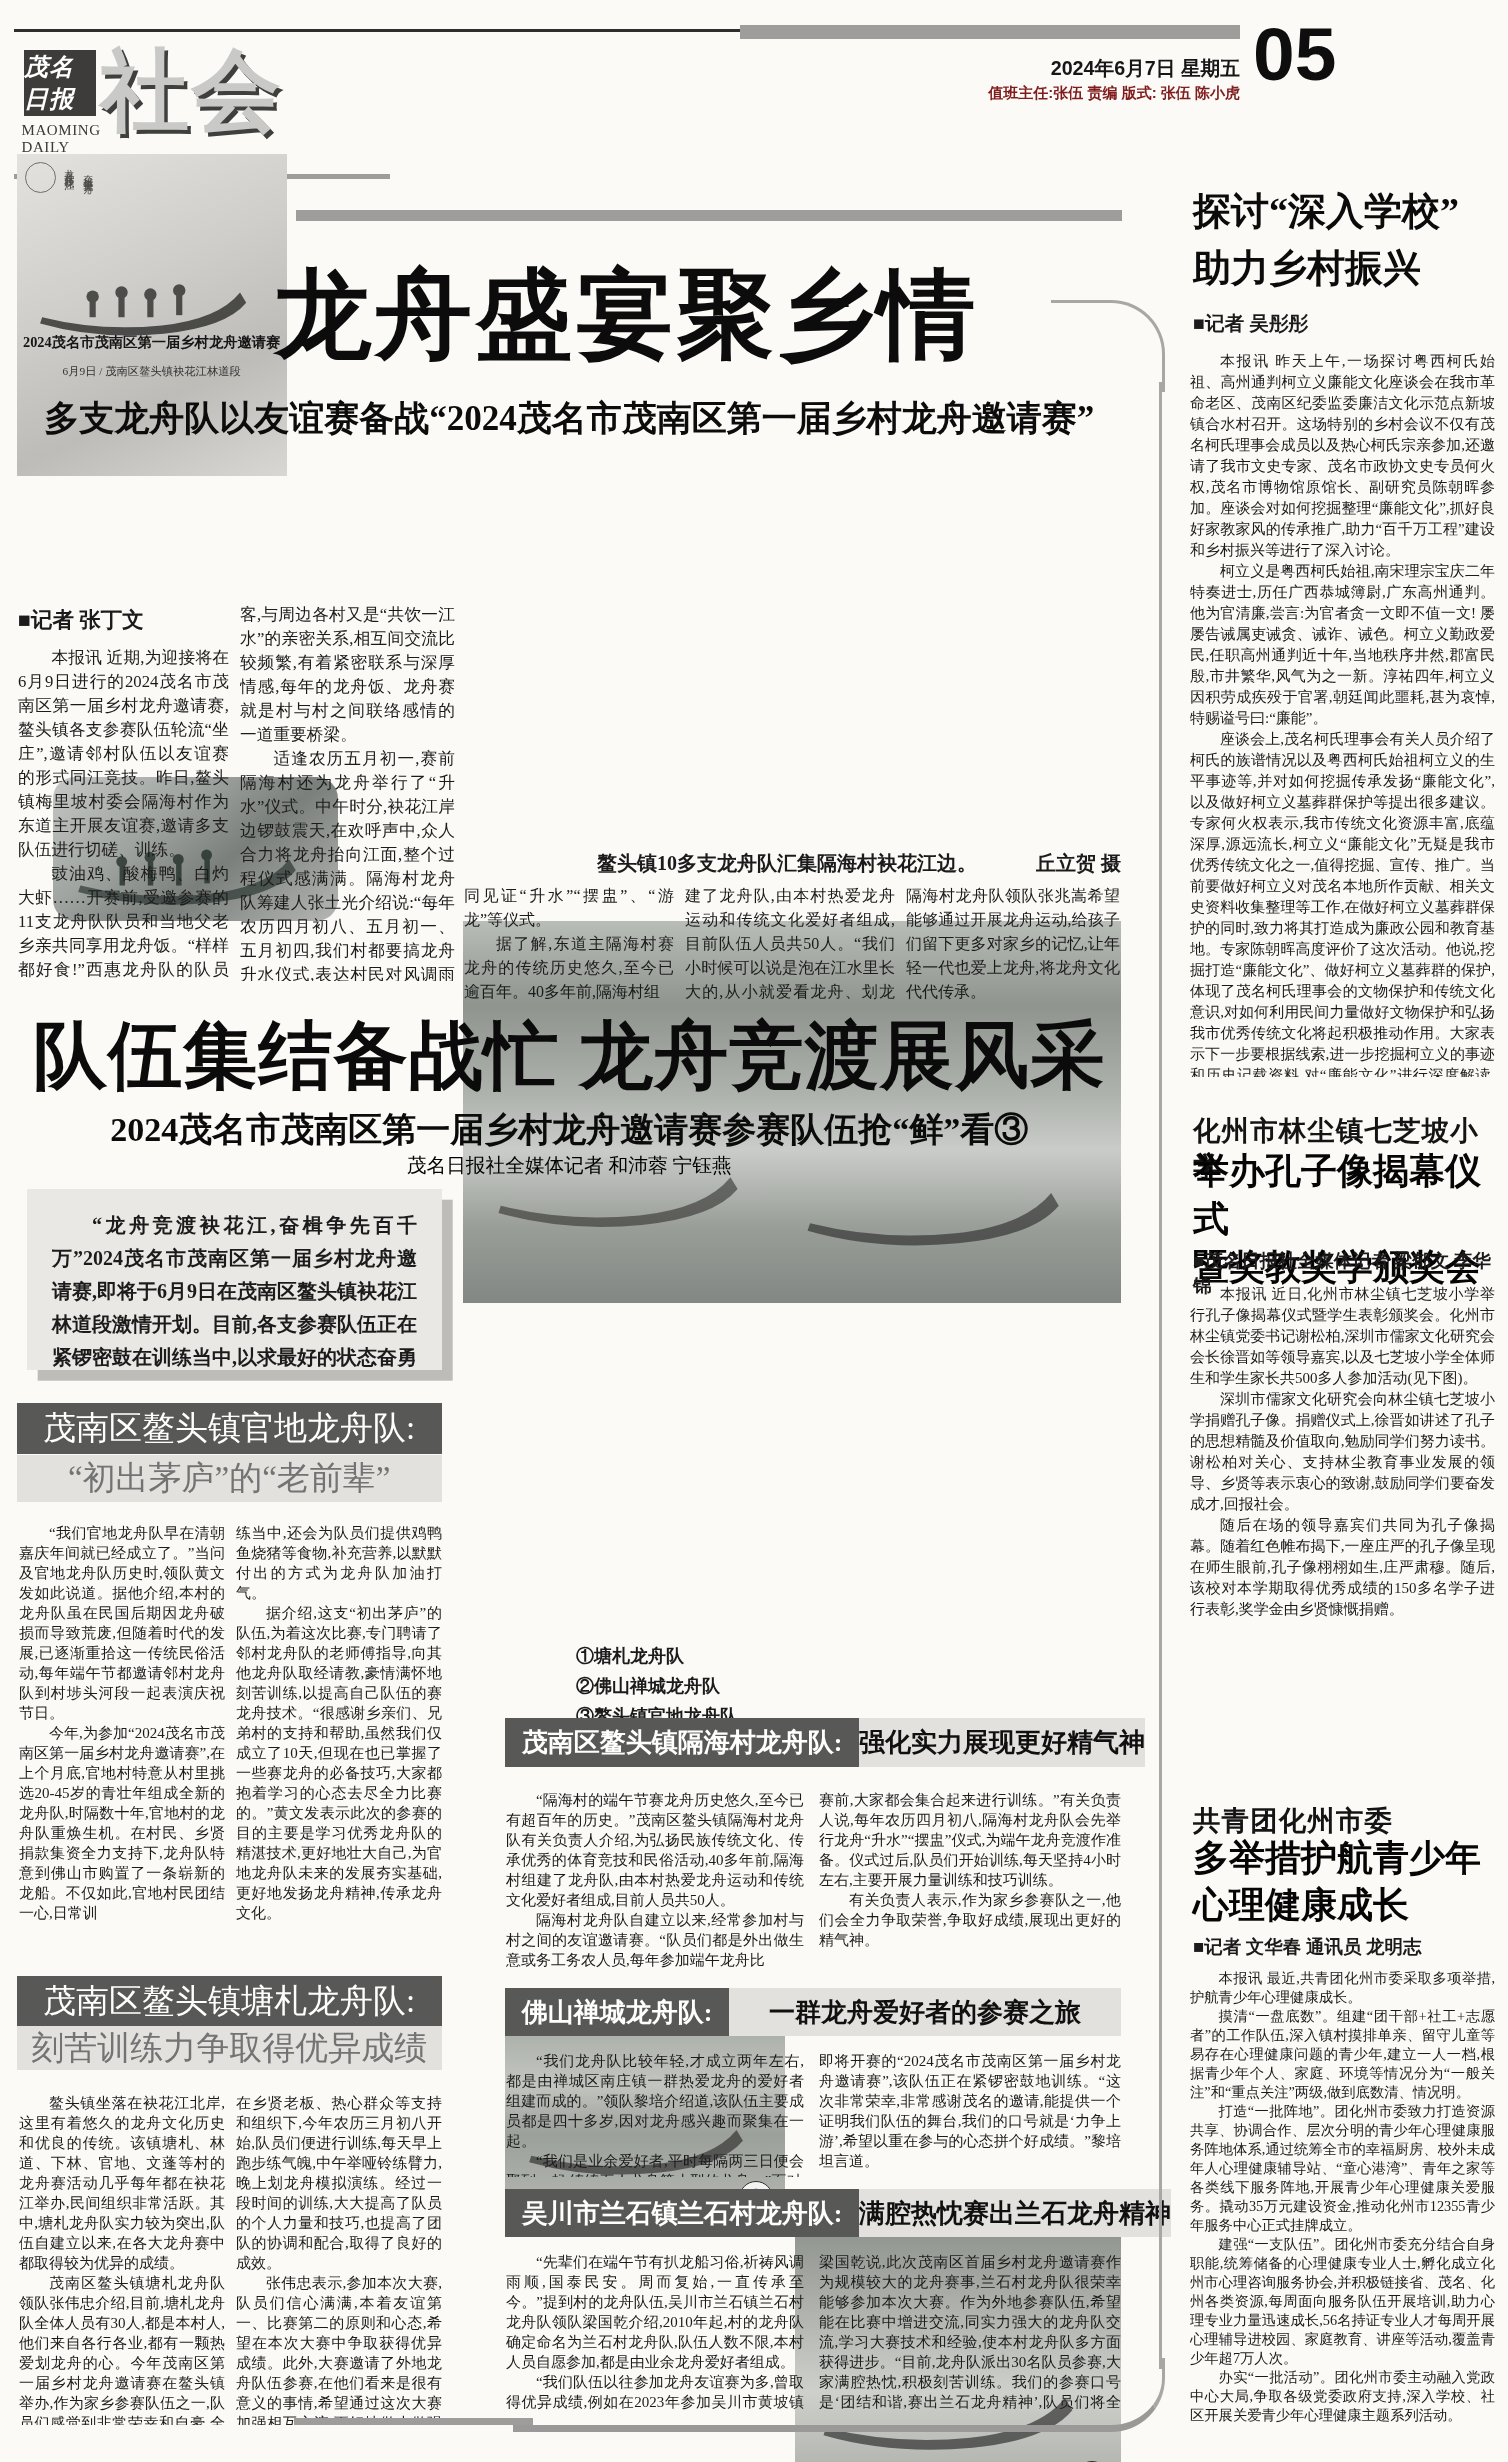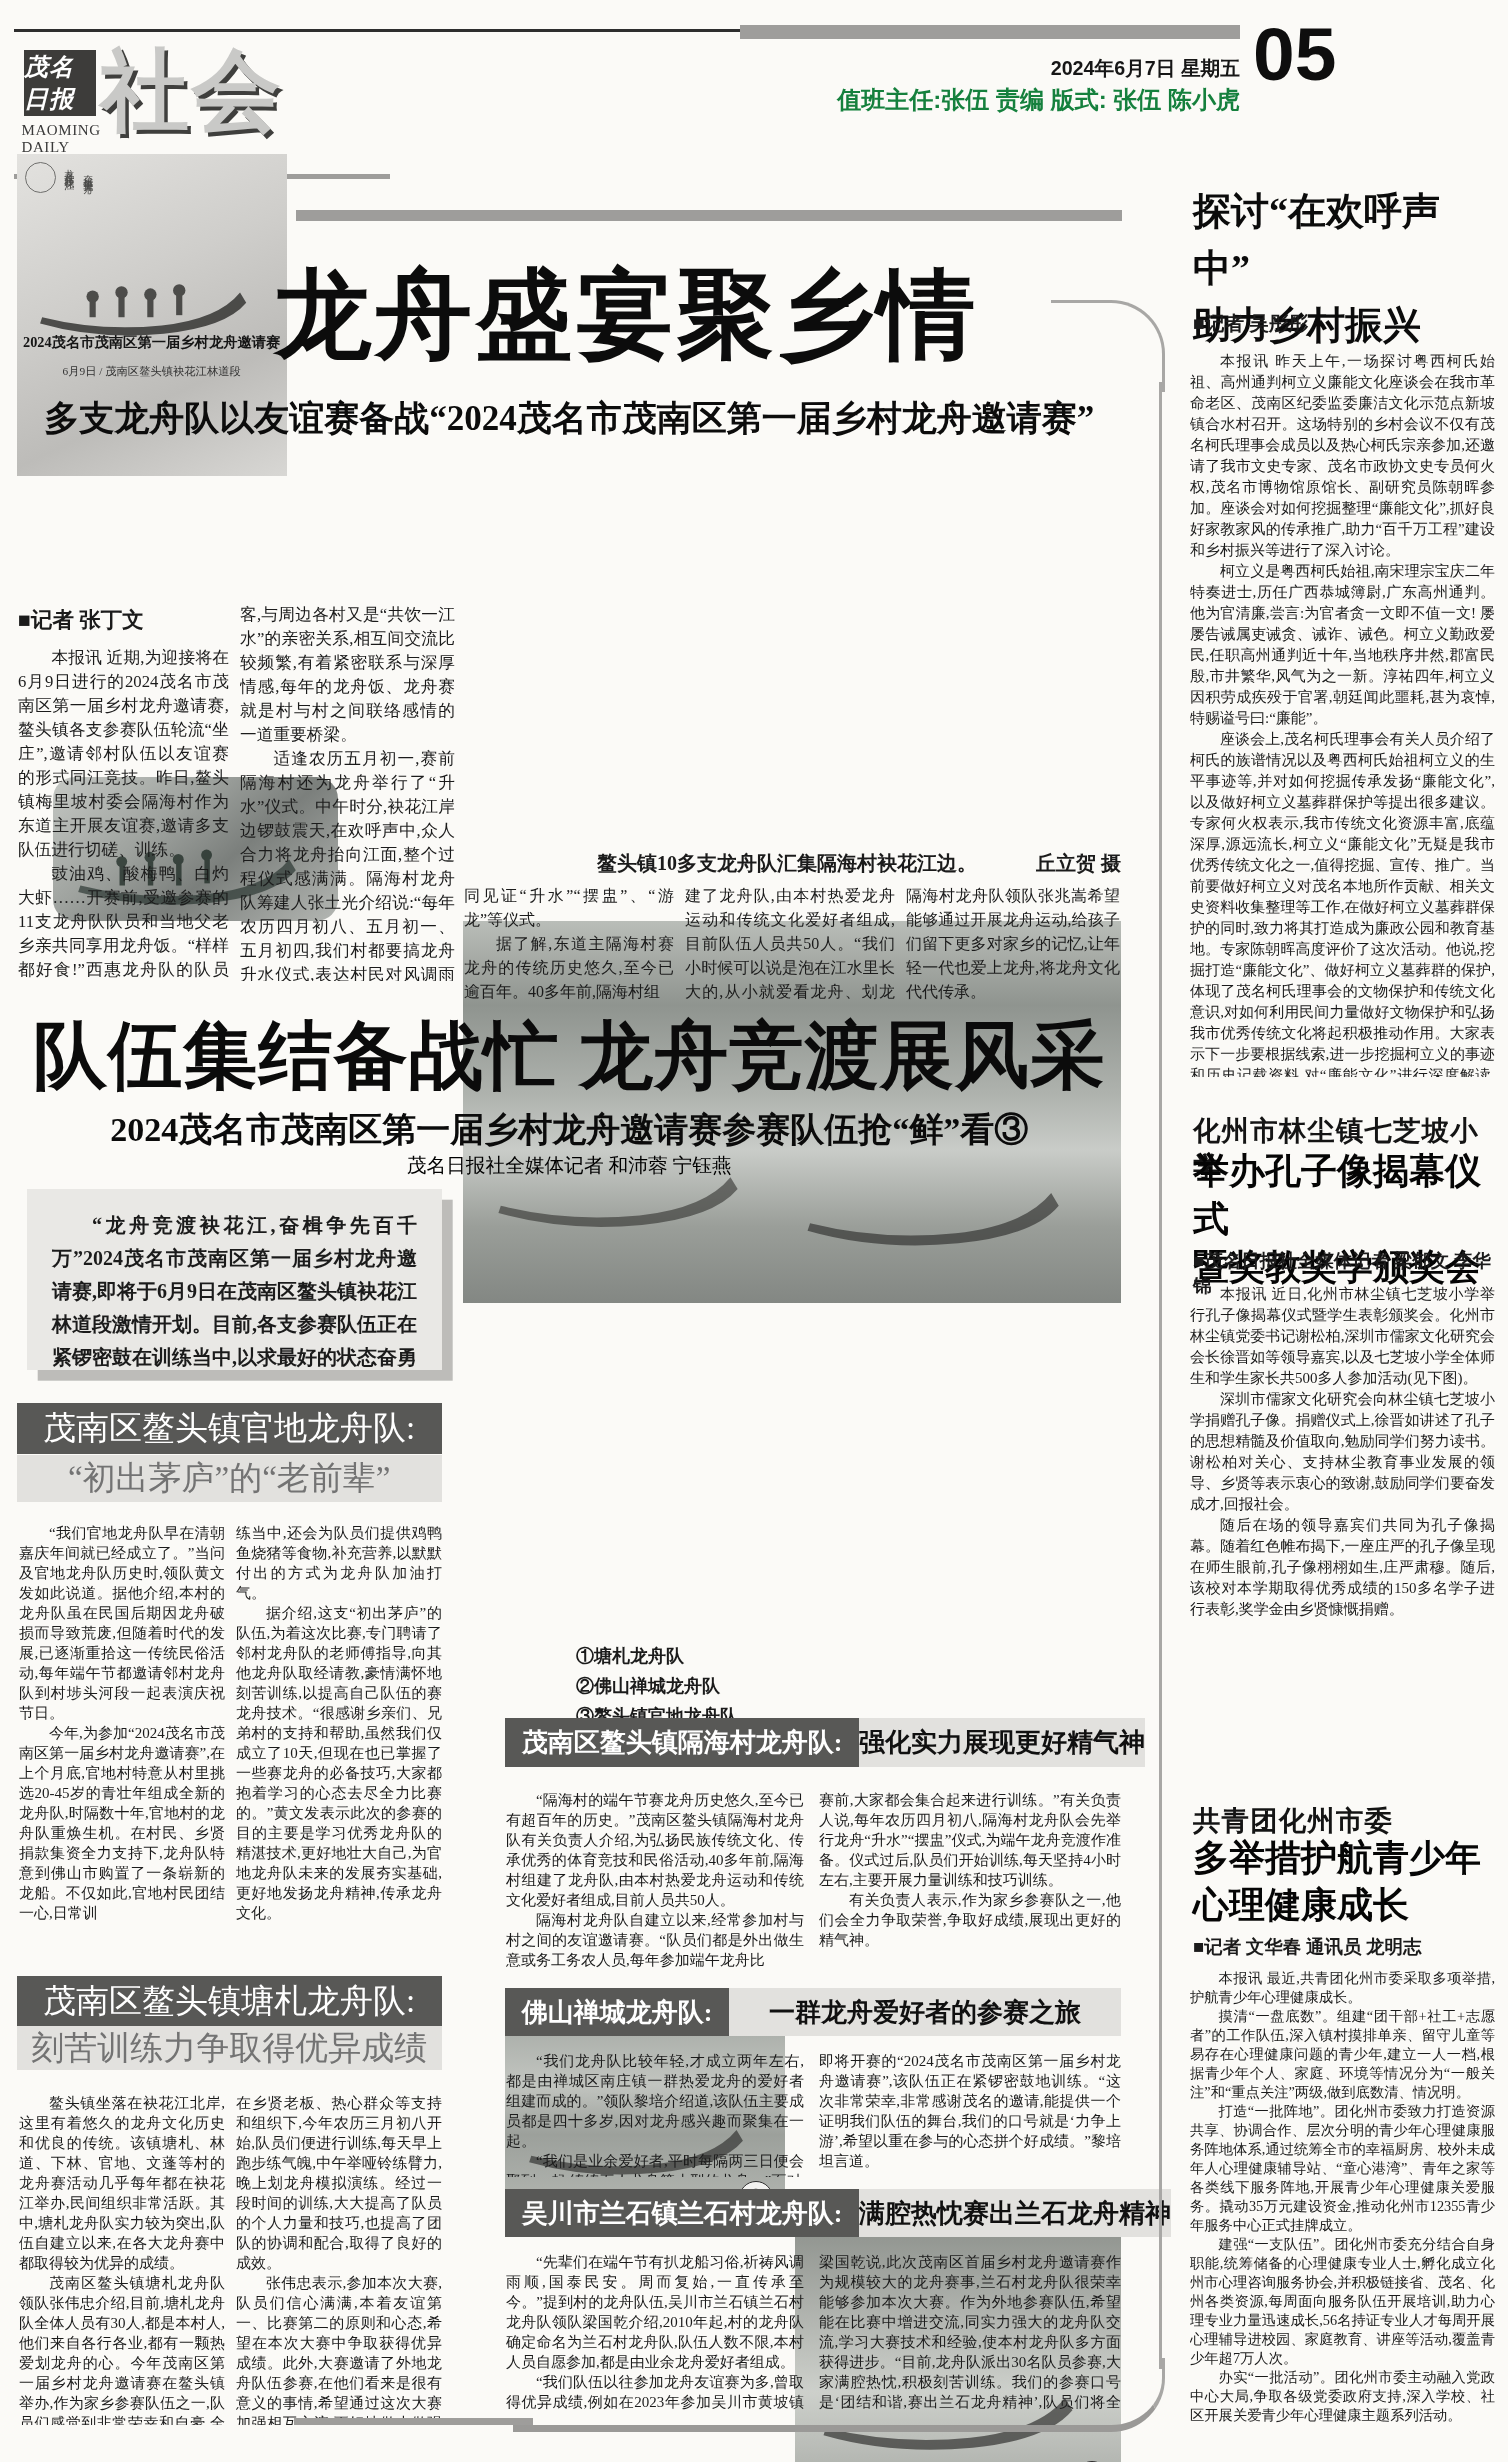--- a/index.html
+++ b/index.html
@@ -41,21 +41,21 @@
 <div class="abs rule" style="left:740px;top:25px;width:500px;height:14.3px"></div>
 
 <div class="abs" style="left:24px;top:50px;width:72px;height:66px;background:#3d3c3a;display:flex;align-items:center;justify-content:center">
   <span style="color:#fff;font-size:24px;font-weight:bold;font-style:italic;letter-spacing:1.2px;writing-mode:horizontal-tb">茂名日报</span>
 </div>
 <div class="abs serif" style="left:21.5px;top:122px;width:119px;font-size:15px;letter-spacing:0.6px;color:#3a3a3a">MAOMING DAILY</div>
 <div class="abs serif bold" style="left:100px;top:31px;font-size:89px;color:#c9c9c7;text-shadow:3.6px 4.2px 0 #3f3f3d;letter-spacing:2.4px">社会</div>
 <div class="abs rule" style="left:14.3px;top:174px;width:376px;height:5.4px"></div>
 
 <div class="abs sans bold" style="left:716px;top:55px;width:524px;text-align:right;font-size:19.7px;color:#161616">2024年6月7日  星期五</div>
-<div class="abs sans bold" style="left:656px;top:84px;width:584px;text-align:right;font-size:24px;color:#15803d">值班主任:张伍   责编 版式: 张伍  陈小虎</div>
+<div class="abs sans bold" style="left:656px;top:84px;width:584px;text-align:right;font-size:15px;color:#7f1d1d">值班主任:张伍   责编 版式: 张伍  陈小虎</div>
 <div class="abs sans bold" style="left:1253px;top:10.7px;font-size:75px;color:#0e0e0e">05</div>
 
 <div class="abs photo" style="left:16.7px;top:154px;width:270px;height:322px;background:linear-gradient(155deg,#e3e2df 0%,#cfcecb 40%,#bdbcb9 70%,#d8d7d4 100%)">
   <div style="position:absolute;left:8.4px;top:8.4px;width:29px;height:29px;border:1.8px solid #6f6f6d;border-radius:50%"></div>
   <div style="position:absolute;left:45px;top:7.2px;writing-mode:vertical-rl;font-size:10px;color:#4a4a48;letter-spacing:1.8px">龙舟竞渡袂花江</div>
   <div style="position:absolute;left:64px;top:13px;writing-mode:vertical-rl;font-size:10px;color:#4a4a48;letter-spacing:1.8px">奋楫争先百千万</div>
   <svg class="boat-svg" viewBox="0 0 220 60">
     <path d="M4 40 Q60 54 120 48 Q175 42 196 16 L202 26 Q182 50 122 56 Q58 62 2 46 Z" fill="#2d2d2b"></path>
     <rect x="50" y="24" width="6" height="16" fill="#2d2d2b"></rect>
       <rect x="78" y="20" width="6" height="20" fill="#2d2d2b"></rect>
@@ -212,21 +212,21 @@
 <div class="abs col cont body-md" style="left:819px;top:2252px;width:302px;height:159px">
     <p>梁国乾说,此次茂南区首届乡村龙舟邀请赛作为规模较大的龙舟赛事,兰石村龙舟队很荣幸能够参加本次大赛。作为外地参赛队伍,希望能在比赛中增进交流,同实力强大的龙舟队交流,学习大赛技术和经验,使本村龙舟队多方面获得进步。“目前,龙舟队派出30名队员参赛,大家满腔热忱,积极刻苦训练。我们的参赛口号是‘团结和谐,赛出兰石龙舟精神’,队员们将全力以赴,争取获得理想的成绩。”梁国乾说道。</p>
   </div>
 
 <div class="abs" style="left:1051px;top:300px;width:111px;height:89px;border-top:3px solid #a8a7a5;border-right:3px solid #a8a7a5;border-top-right-radius:54px"></div>
 <div class="abs" style="left:1159px;top:382px;width:3px;height:1987px;background:#a8a7a5"></div>
 <div class="abs" style="left:513px;top:2358px;width:649px;height:67px;border-bottom:7.2px solid #9a9997;border-right:3px solid #a8a7a5;border-bottom-right-radius:54px"></div>
 <div class="abs rule" style="left:294px;top:2418px;width:239px;height:7.2px"></div>
 
 <div class="abs serif bold" style="left:1193px;top:183px;width:301px;font-size:38px;line-height:57px;color:#0b0b0b">
-  <div>探讨“在欢呼声中”</div>
+  <div>探讨“深入学校”</div>
   <div>助力乡村振兴</div>
 </div>
 <div class="abs serif bold" style="left:1193px;top:310px;font-size:19.7px">■记者 吴彤彤</div>
 <div class="abs col body-rt" style="left:1190px;top:351px;width:305px;height:726px">
     <p>本报讯 昨天上午,一场探讨粤西柯氏始祖、高州通判柯立义廉能文化座谈会在我市革命老区、茂南区纪委监委廉洁文化示范点新坡镇合水村召开。这场特别的乡村会议不仅有茂名柯氏理事会成员以及热心柯氏宗亲参加,还邀请了我市文史专家、茂名市政协文史专员何火权,茂名市博物馆原馆长、副研究员陈朝晖参加。座谈会对如何挖掘整理“廉能文化”,抓好良好家教家风的传承推广,助力“百千万工程”建设和乡村振兴等进行了深入讨论。</p>
     <p>柯立义是粤西柯氏始祖,南宋理宗宝庆二年特奏进士,历任广西恭城簿尉,广东高州通判。他为官清廉,尝言:为官者贪一文即不值一文! 屡屡告诫属吏诫贪、诫诈、诫色。柯立义勤政爱民,任职高州通判近十年,当地秩序井然,郡富民殷,市井繁华,风气为之一新。淳祐四年,柯立义因积劳成疾殁于官署,朝廷闻此噩耗,甚为哀悼,特赐谥号曰:“廉能”。</p>
     <p>座谈会上,茂名柯氏理事会有关人员介绍了柯氏的族谱情况以及粤西柯氏始祖柯立义的生平事迹等,并对如何挖掘传承发扬“廉能文化”,以及做好柯立义墓葬群保护等提出很多建议。专家何火权表示,我市传统文化资源丰富,底蕴深厚,源远流长,柯立义“廉能文化”无疑是我市优秀传统文化之一,值得挖掘、宣传、推广。当前要做好柯立义对茂名本地所作贡献、相关文史资料收集整理等工作,在做好柯立义墓葬群保护的同时,致力将其打造成为廉政公园和教育基地。专家陈朝晖高度评价了这次活动。他说,挖掘打造“廉能文化”、做好柯立义墓葬群的保护,体现了茂名柯氏理事会的文物保护和传统文化意识,对如何利用民间力量做好文物保护和弘扬我市优秀传统文化将起积极推动作用。大家表示下一步要根据线索,进一步挖掘柯立义的事迹和历史记载资料,对“廉能文化”进行深度解读,提炼“廉能文化”的精髓,让“廉能文化”焕发新时代风采。</p>
   </div>
 
 <div class="abs serif kicker" style="left:1193px;top:1113px;width:305px;font-size:27.4px;color:#141414">化州市林尘镇七芝坡小学</div>

